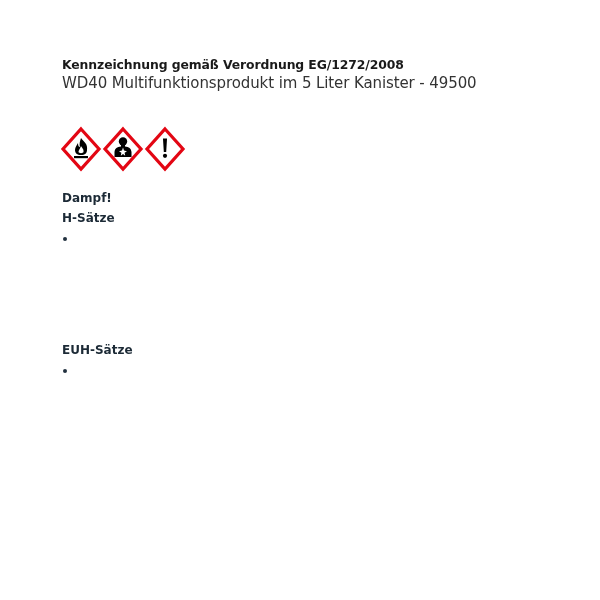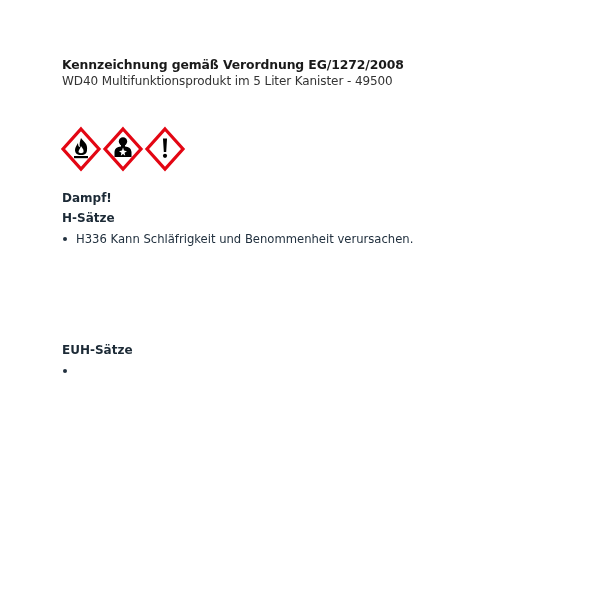--- a/index.html
+++ b/index.html
@@ -24,21 +24,21 @@
       font-size: 12.4px;
       color: #1a1a1a;
       letter-spacing: -0.1px;
       white-space: nowrap;
     }
     .subtitle {
       position: absolute;
       left: 62px;
       top: 74px;
       font-family: "DejaVu Sans", sans-serif;
-      font-size: 12px;
+      font-size: 15px;
       color: #333333;
       letter-spacing: -0.1px;
       white-space: nowrap;
     }
     .pictos {
       position: absolute;
       left: 60px;
       top: 126px;
       height: 46px;
       display: flex;
@@ -122,21 +122,20 @@
       <circle cx="21" cy="29.8" r="2.1" fill="#000"></circle>
     </svg>
   </div>
 
   <div class="signal">Dampf!</div>
 
   <div class="heading" style="top:211px;">H-Sätze</div>
   <ul class="list" style="top:229px;">
     <li>
       <span class="bullet"></span>
-      <span>H336 Kann Schläfrigkeit und Benommenheit verursachen.</span>
     </li>
   </ul>
 
   <div class="heading" style="top:343px;">EUH-Sätze</div>
   <ul class="list" style="top:361px;">
     <li>
       <span class="bullet"></span>
     </li>
   </ul>
 

